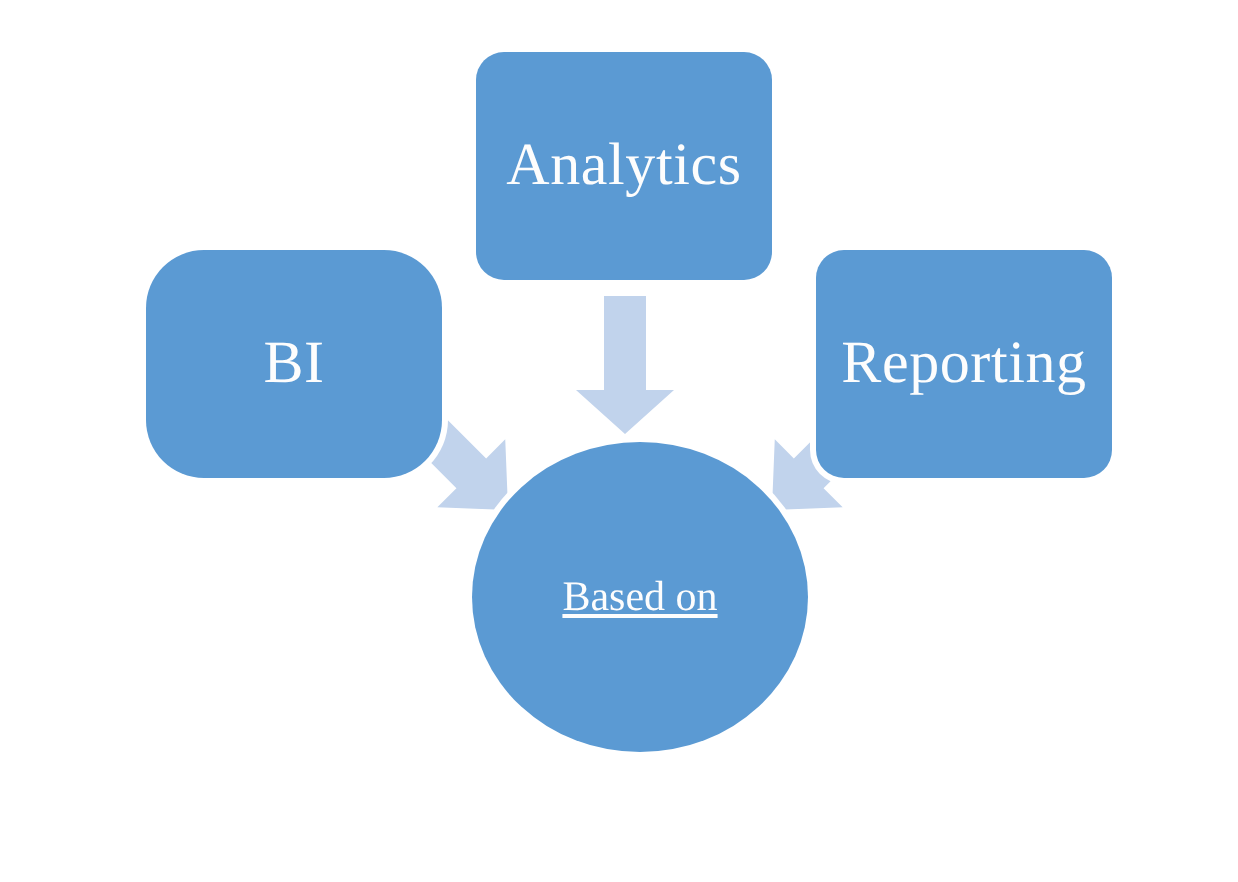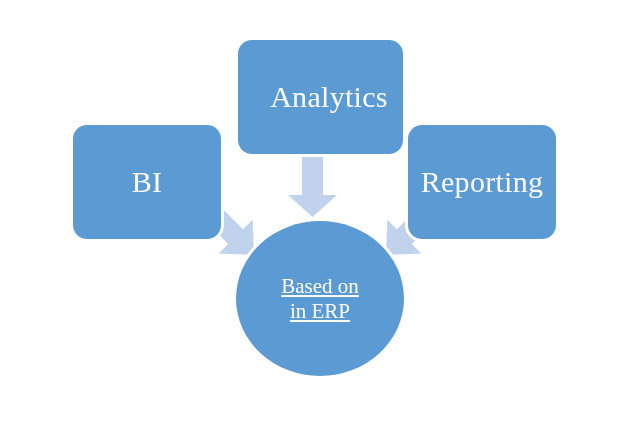--- a/index.html
+++ b/index.html
@@ -34,22 +34,22 @@
     box-shadow: 0 0 0 3px #ffffff;
     user-select: none;
   }
   .box {
     width: 148px;
     height: 114px;
     border-radius: 14px;
     font-size: 30px;
     letter-spacing: 0.3px;
   }
-  .box-bi        { left: 73px;  top: 125px; }
-  .box-analytics { left: 238px; top: 40px; padding-left: 17px;  }
+  .box-bi        { left: 73px;  top: 125px; border-radius: 29px; }
+  .box-analytics { left: 238px; top: 26px;  }
   .box-reporting { left: 408px; top: 125px; justify-content: center; }
   .ellipse {
     left: 236px;
     top: 221px;
     width: 168px;
     height: 155px;
     border-radius: 50%;
     flex-direction: column;
     font-size: 21px;
     line-height: 25px;
@@ -78,16 +78,15 @@
   <div class="node box box-analytics">
     <span class="node-label">Analytics</span>
   </div>
 
   <div class="node box box-reporting">
     <span class="node-label">Reporting</span>
   </div>
 
   <div class="node ellipse">
     <span class="ellipse-line">Based on</span>
-    <span class="ellipse-line">in ERP</span>
   </div>
 
 </div>
 
 </body></html>

